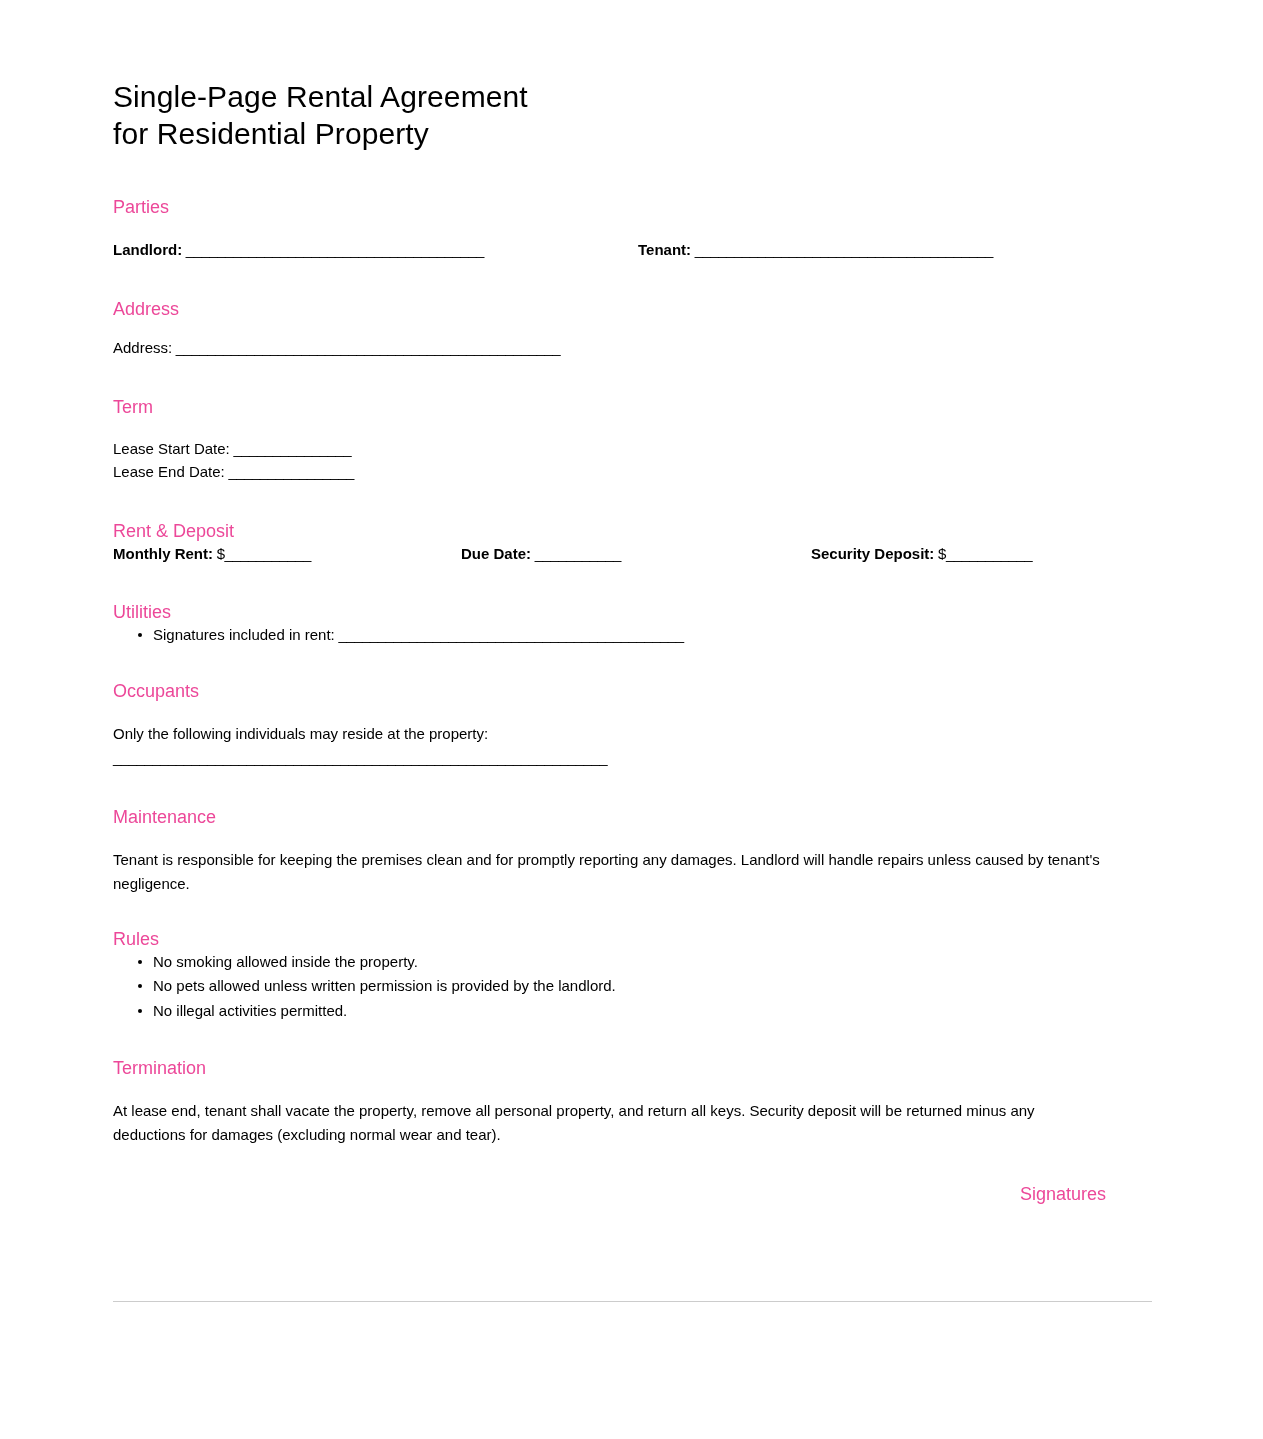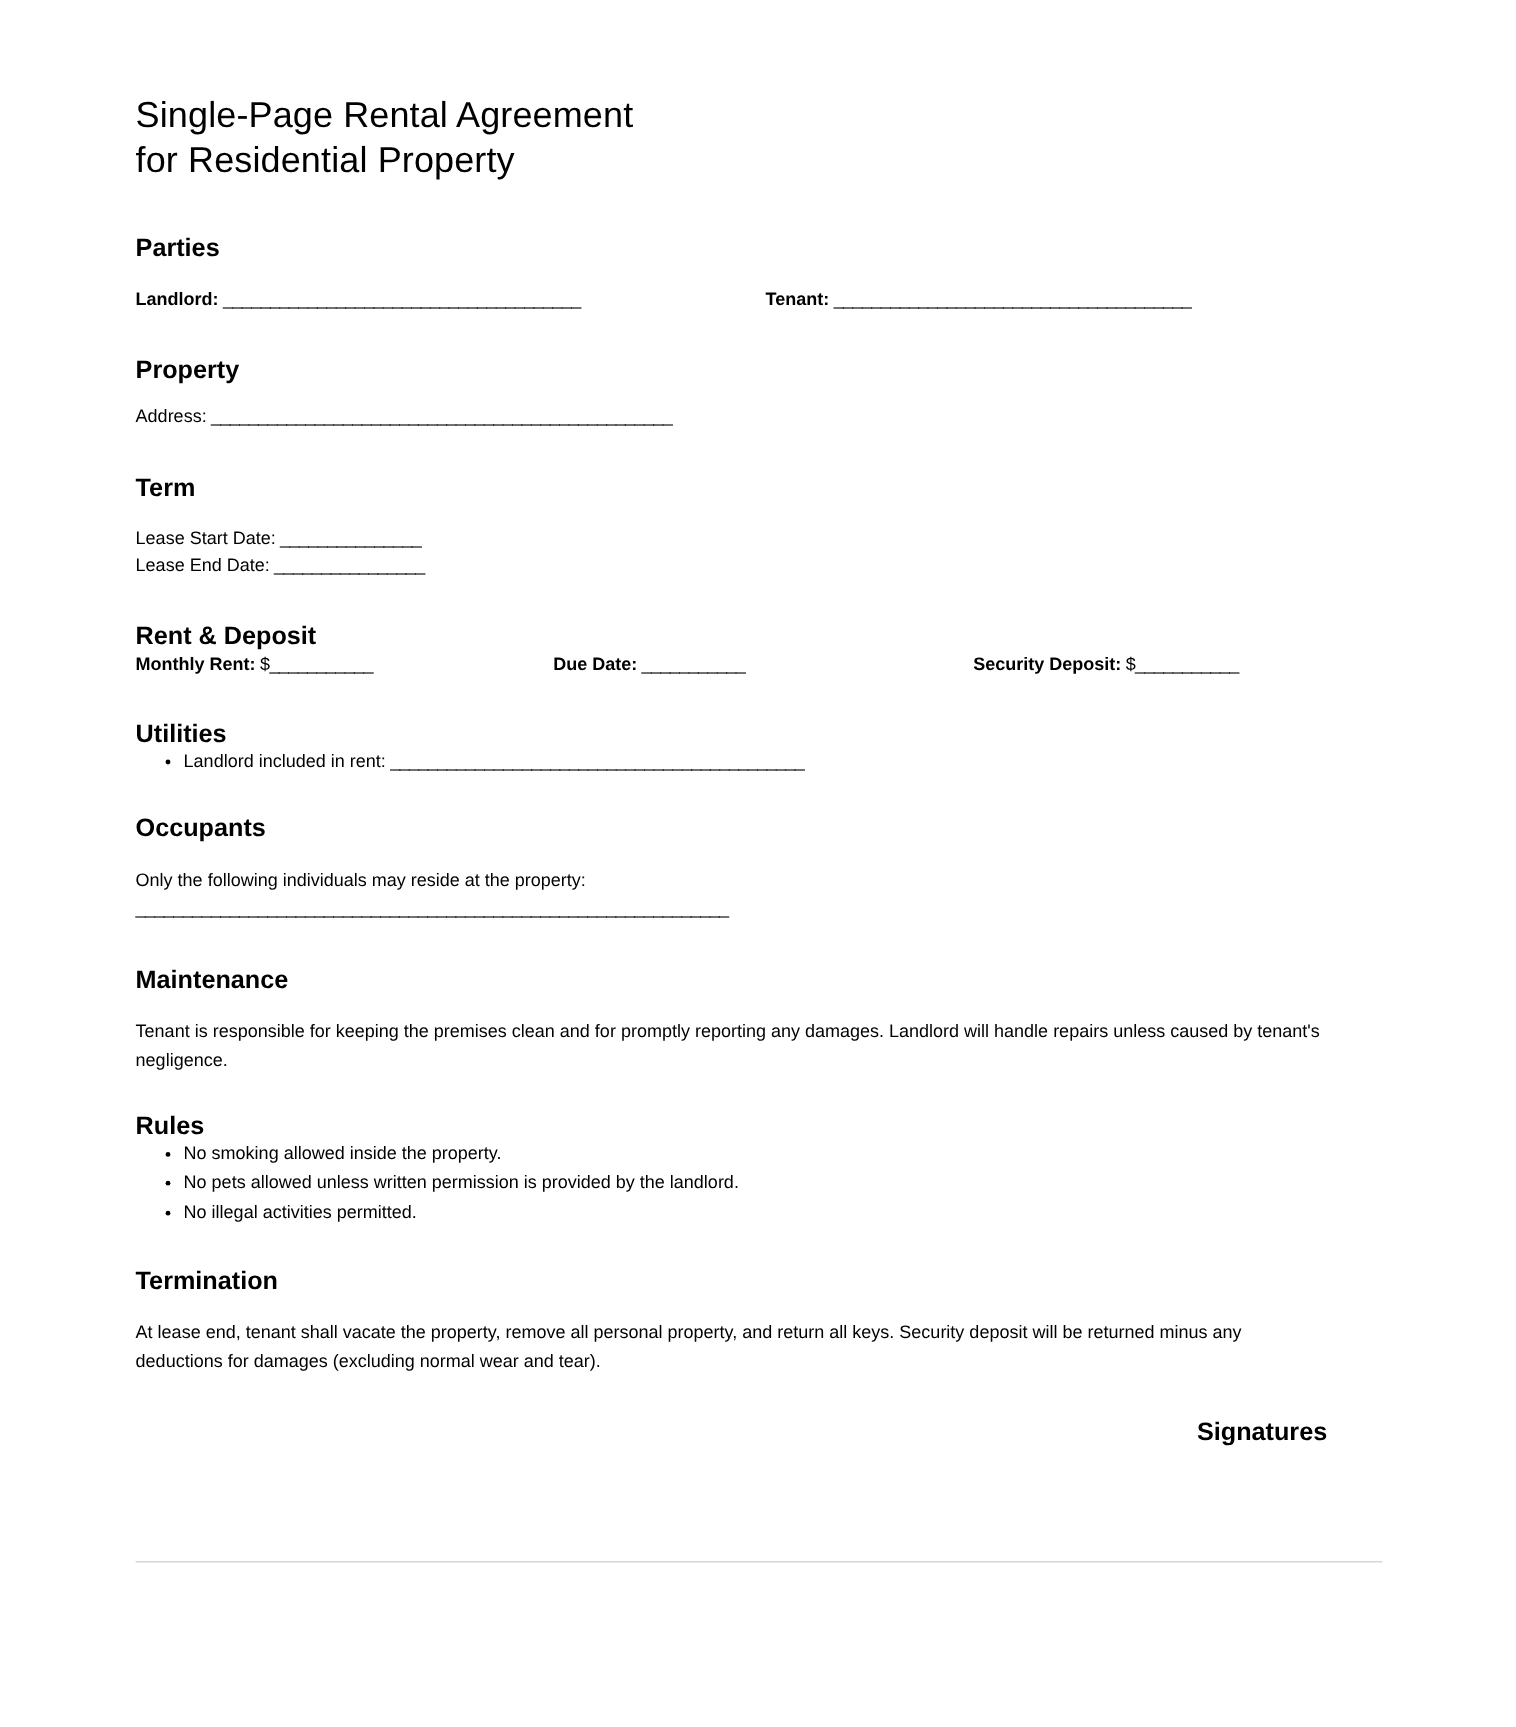--- a/index.html
+++ b/index.html
@@ -37,25 +37,25 @@
     margin: 0;
     padding-top: 78px;
     letter-spacing: 0.1px;
   }
   .doc-title .line {
     display: block;
   }
 
   
   .section-heading {
-    font-size: 21px;
-    font-weight: bold;
+    font-size: 18px;
+    font-weight: normal;
     line-height: 22px;
     margin: 0;
-    color: #000000;
+    color: #ec4899;
   }
 
   
   .body-text {
     font-size: 15px;
     line-height: 23.5px;
     margin: 0;
   }
   .para {
     font-size: 15px;
@@ -160,21 +160,21 @@
 
     <div class="row-parties">
       <div class="col-a">
         <span class="body-text bold-label">Landlord:</span><span class="body-text blank"> ______________________________________</span>
       </div>
       <div class="tenant-col">
         <span class="body-text bold-label">Tenant:</span><span class="body-text blank"> ______________________________________</span>
       </div>
     </div>
 
-    <h2 class="section-heading sec-property">Property</h2>
+    <h2 class="section-heading sec-property">Address</h2>
 
     <div class="block-property">
       <div class="body-text">
         <span>Address:</span><span class="blank"> _________________________________________________</span>
       </div>
     </div>
 
     <h2 class="section-heading sec-term">Term</h2>
 
     <div class="block-term">
@@ -197,21 +197,21 @@
       </div>
       <div class="col-c">
         <span class="body-text bold-label">Security Deposit:</span><span class="body-text blank"> $___________</span>
       </div>
     </div>
 
     <h2 class="section-heading sec-utilities">Utilities</h2>
 
     <ul class="bullets list-utilities">
       <li>
-        <span>Landlord included in rent:</span><span class="blank"> ____________________________________________</span>
+        <span>Signatures included in rent:</span><span class="blank"> ____________________________________________</span>
       </li>
     </ul>
 
     <h2 class="section-heading sec-occupants">Occupants</h2>
 
     <div class="block-occupants">
       <p class="body-text">Only the following individuals may reside at the property:</p>
       <span class="long-blank">_______________________________________________________________</span>
     </div>
 

